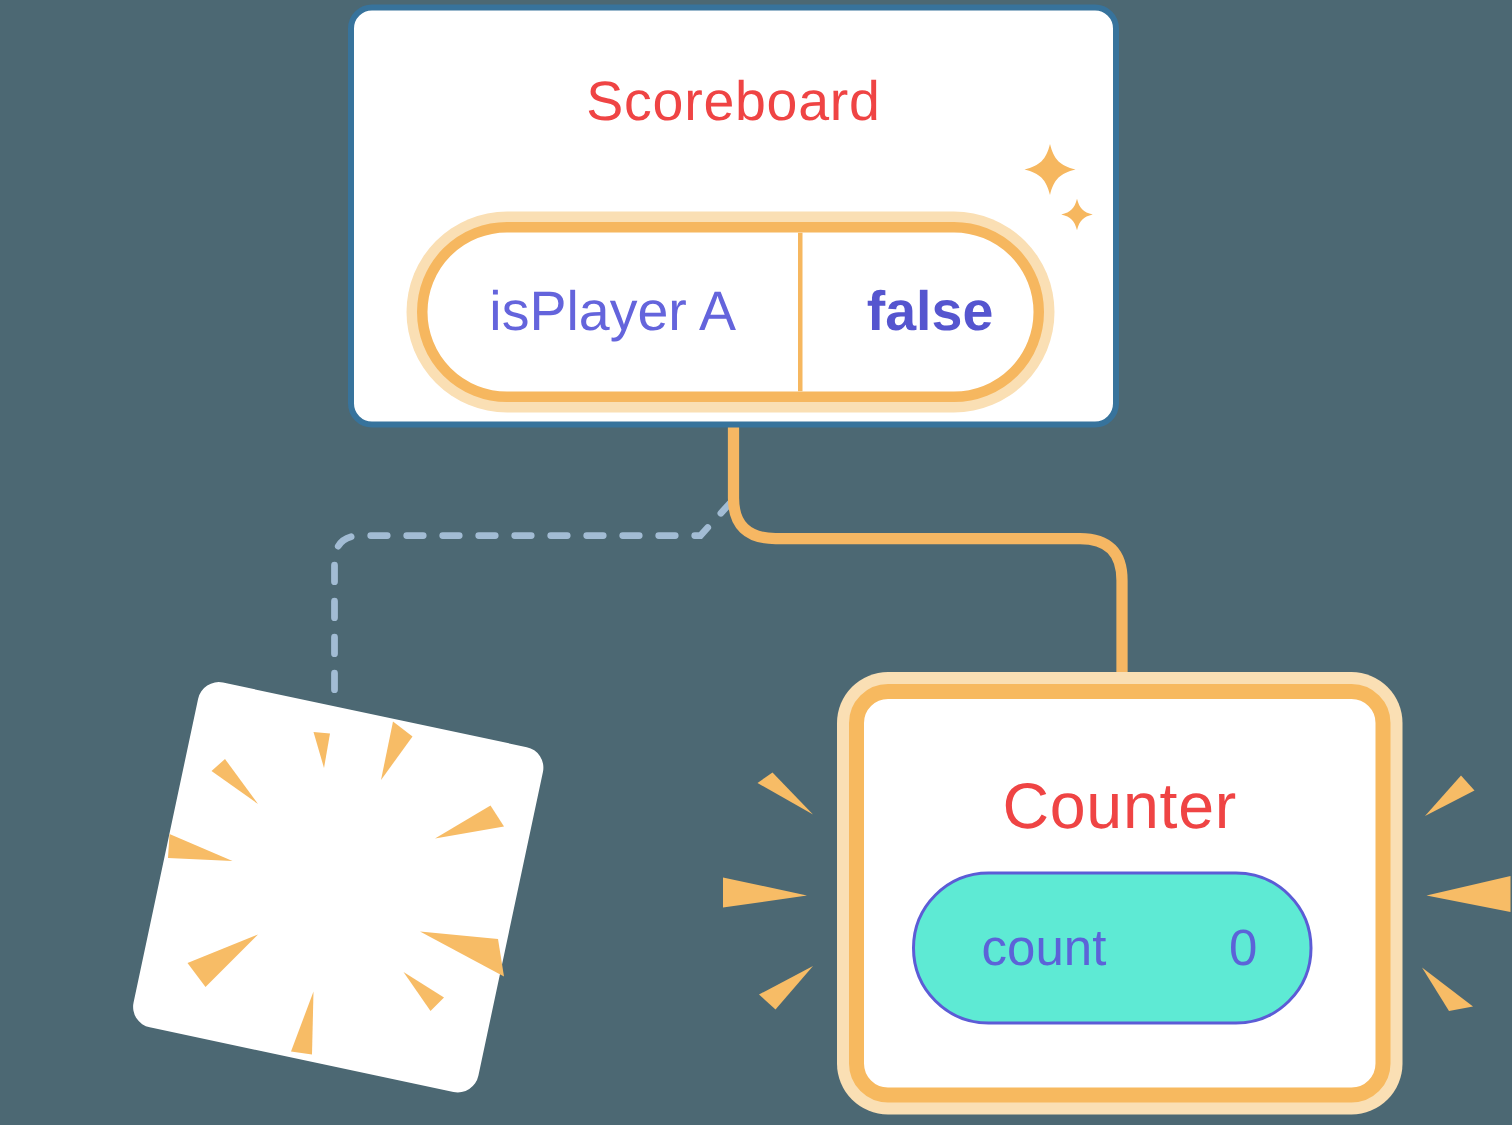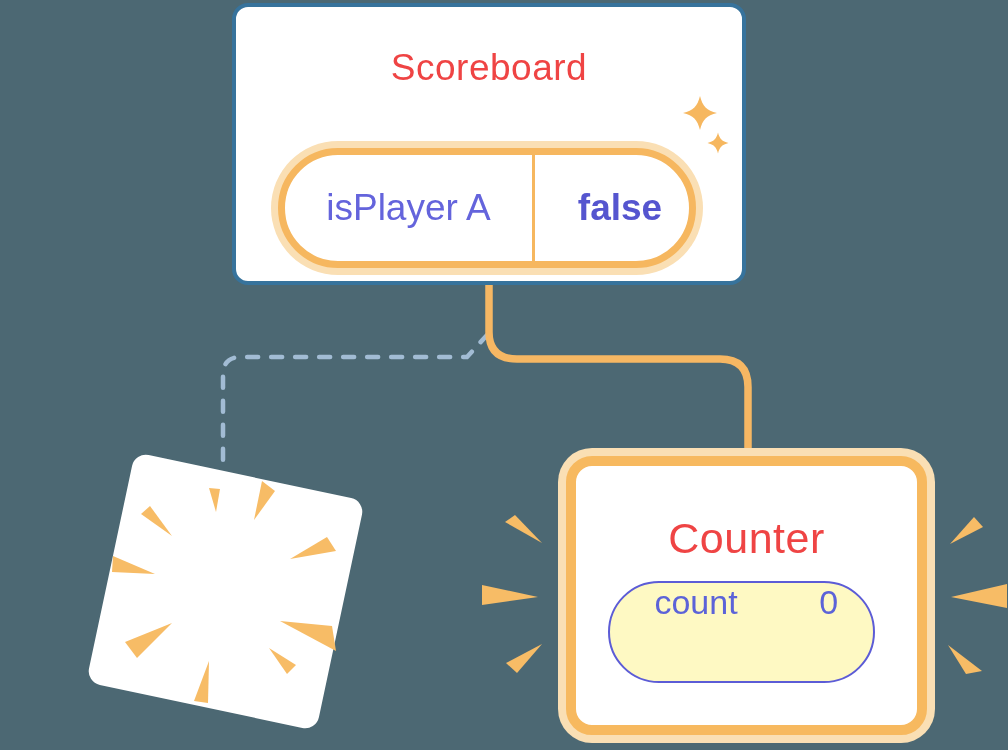--- a/index.html
+++ b/index.html
@@ -51,21 +51,21 @@
   
   .counter{
     left:566px;top:456px;width:361px;height:279px;
     border:10px solid #F7B95F;border-radius:26px;
     box-shadow:0 0 0 8px #FADFB4;
   }
   .counter .card-title{margin-top:48px;font-size:43px;}
   .cnt-pill{
     position:absolute;left:32px;top:115px;width:267px;height:102px;
     box-sizing:border-box;border:2.5px solid #5C5CD6;border-radius:51px;
-    display:flex;align-items:flex-start;background:#fef9c3;overflow:hidden;
+    display:flex;align-items:center;background:#5eead4;overflow:hidden;
   }
   .cnt-pill .pill-label{
     width:172px;display:flex;align-items:center;justify-content:center;
     font-size:34px;color:#5C63D8;
   }
   .cnt-pill .pill-divider{width:2.5px;background:#5C5CD6;}
   .cnt-pill .pill-value{
     flex:1;display:flex;align-items:center;justify-content:center;
     font-size:34px;color:#5C63D8;
   }

